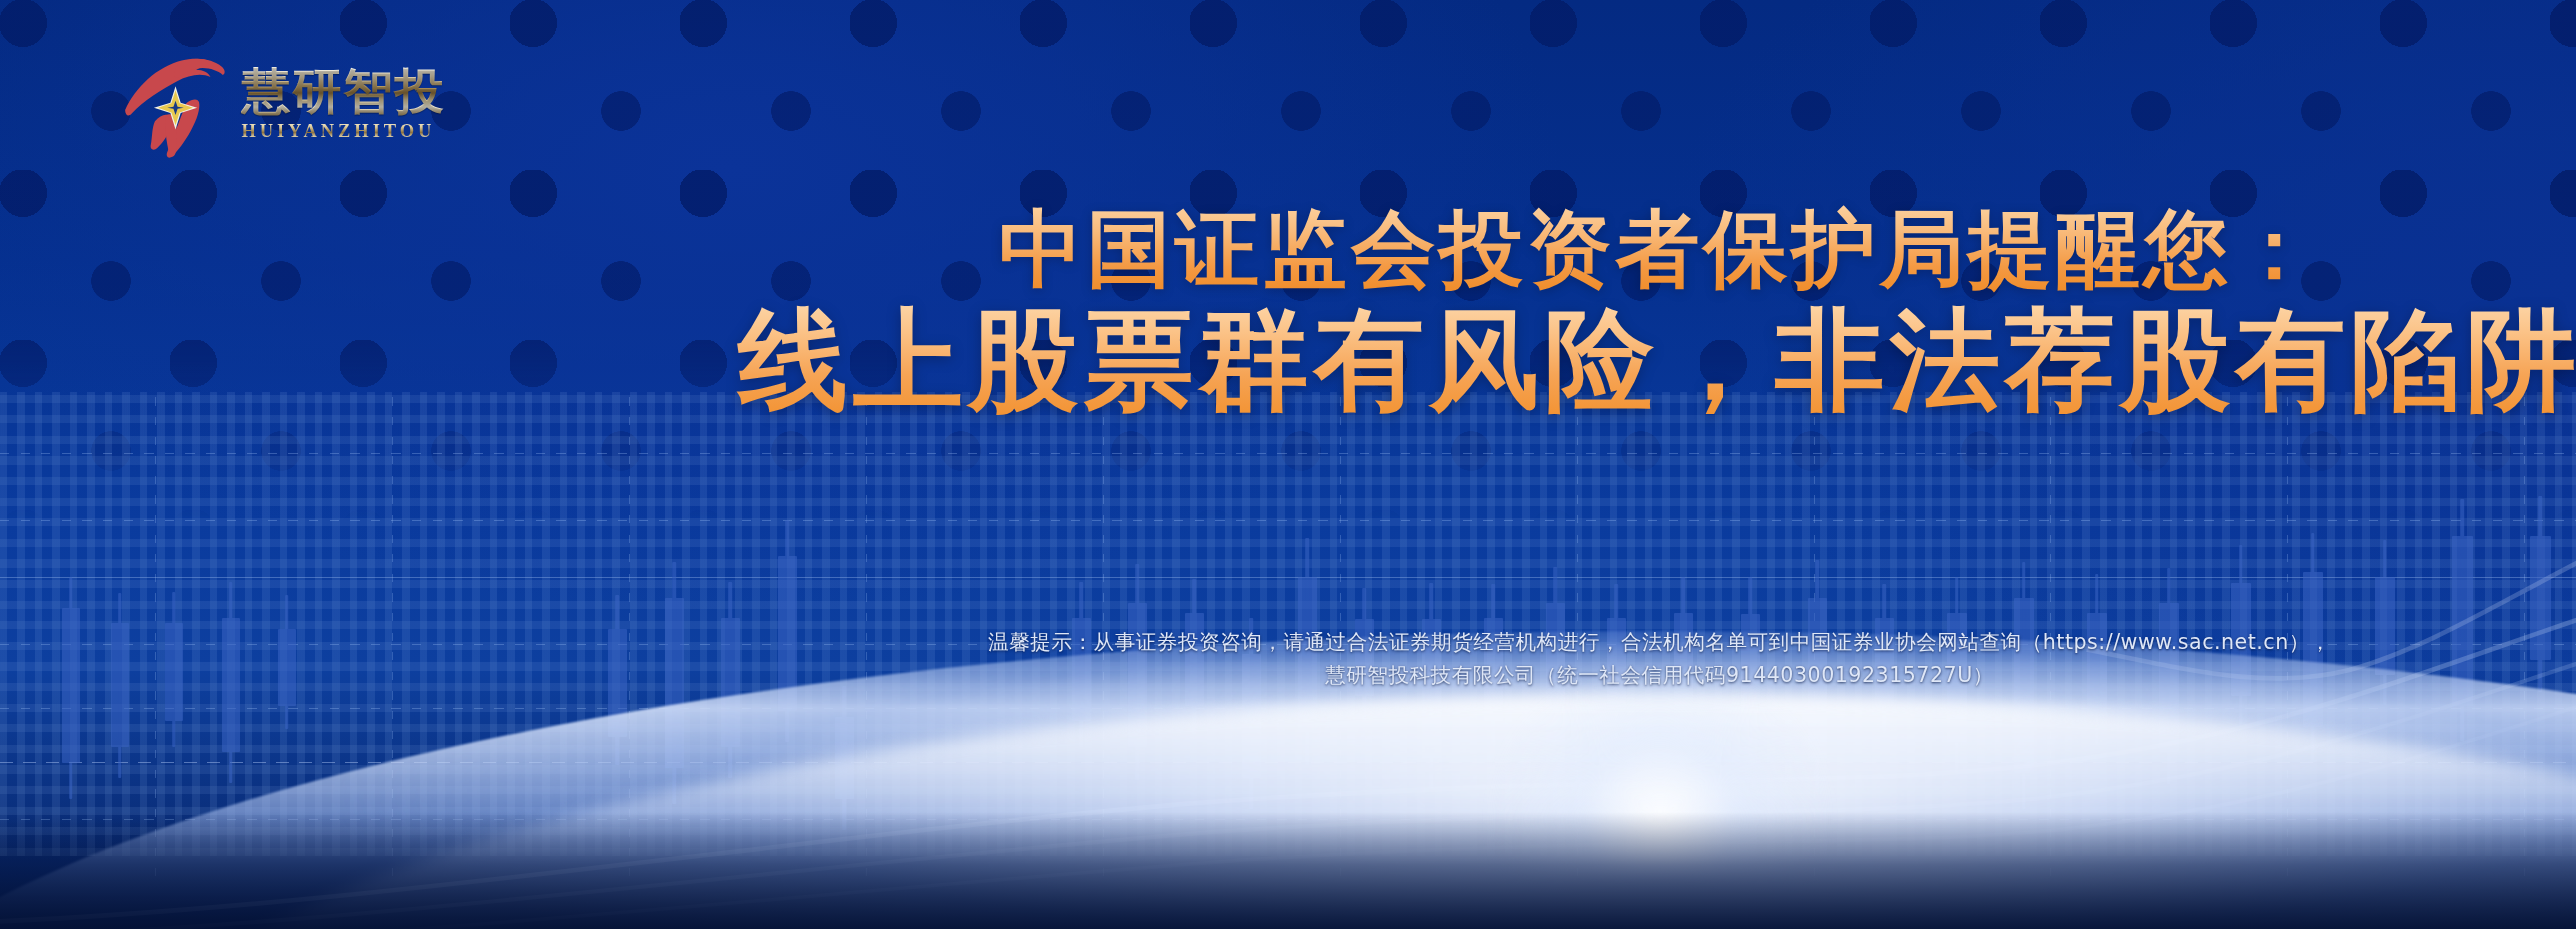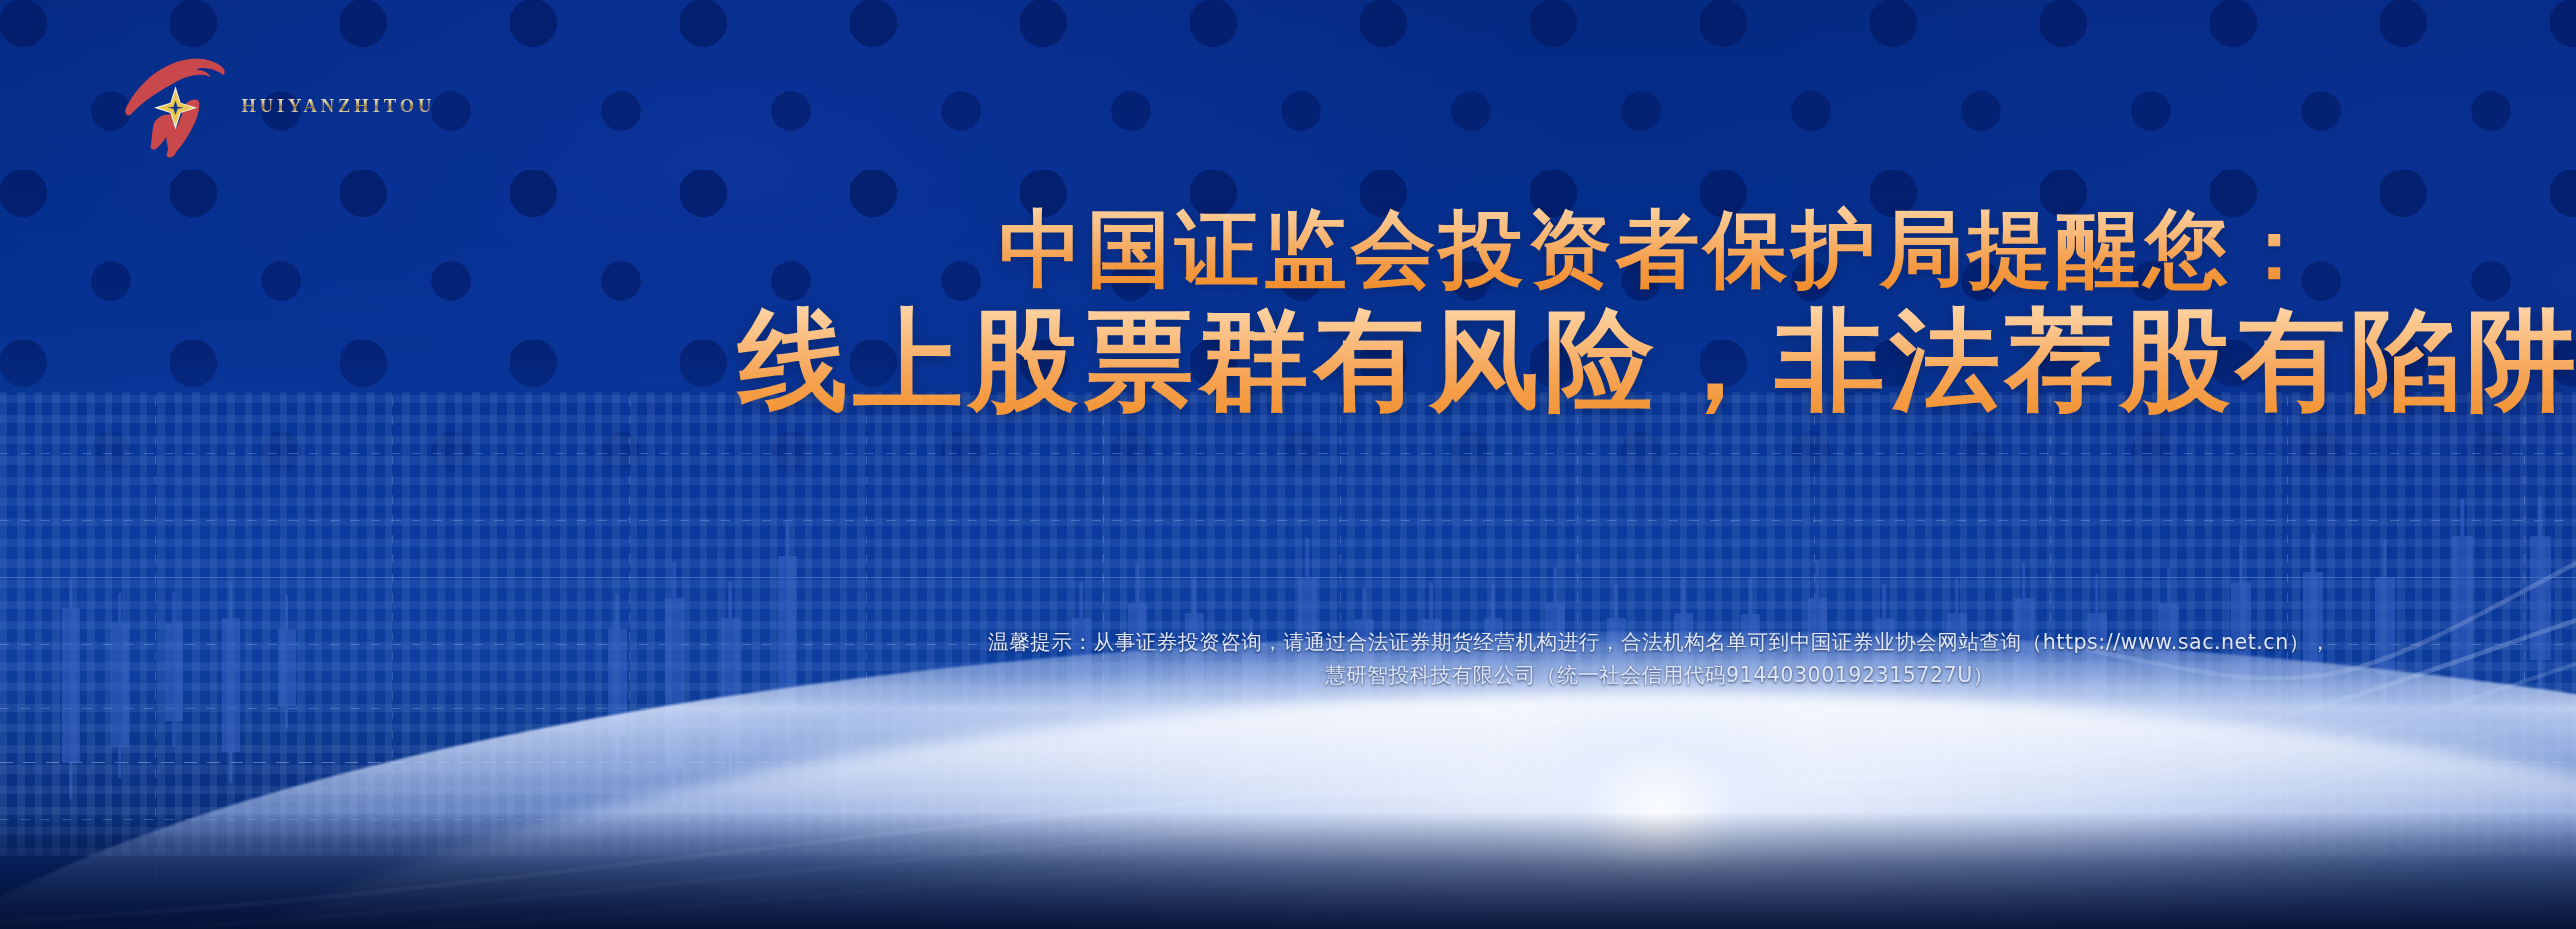--- a/index.html
+++ b/index.html
@@ -315,20 +315,21 @@
                    C 104 210, 96 212, 94 204 C 88 180, 84 150, 88 128 Z"></path>
         </g>
         <g>
           <path d="M106 72 L 116 104 L 148 114 L 116 124 L 106 156 L 96 124 L 64 114 L 96 104 Z" fill="#f2f0e4"></path>
           <path d="M106 80 L 114 105 L 140 114 L 114 123 L 106 148 L 98 123 L 72 114 L 98 105 Z" fill="#e8c84e"></path>
           <path d="M106 100 L 110 112 L 122 114 L 110 116 L 106 128 L 102 116 L 90 114 L 102 112 Z" fill="#1a3a86"></path>
         </g>
       </svg>
     </span>
     <span class="logo-text">
+      <span class="logo-cn">慧研智投</span>
       <span class="logo-en">HUIYANZHITOU</span>
     </span>
   </div>
 
   <div class="headline">
     <div class="hl-1">中国证监会投资者保护局提醒您：</div>
     <div class="hl-2">线上股票群有风险，非法荐股有陷阱</div>
   </div>
 
   <div class="note">

